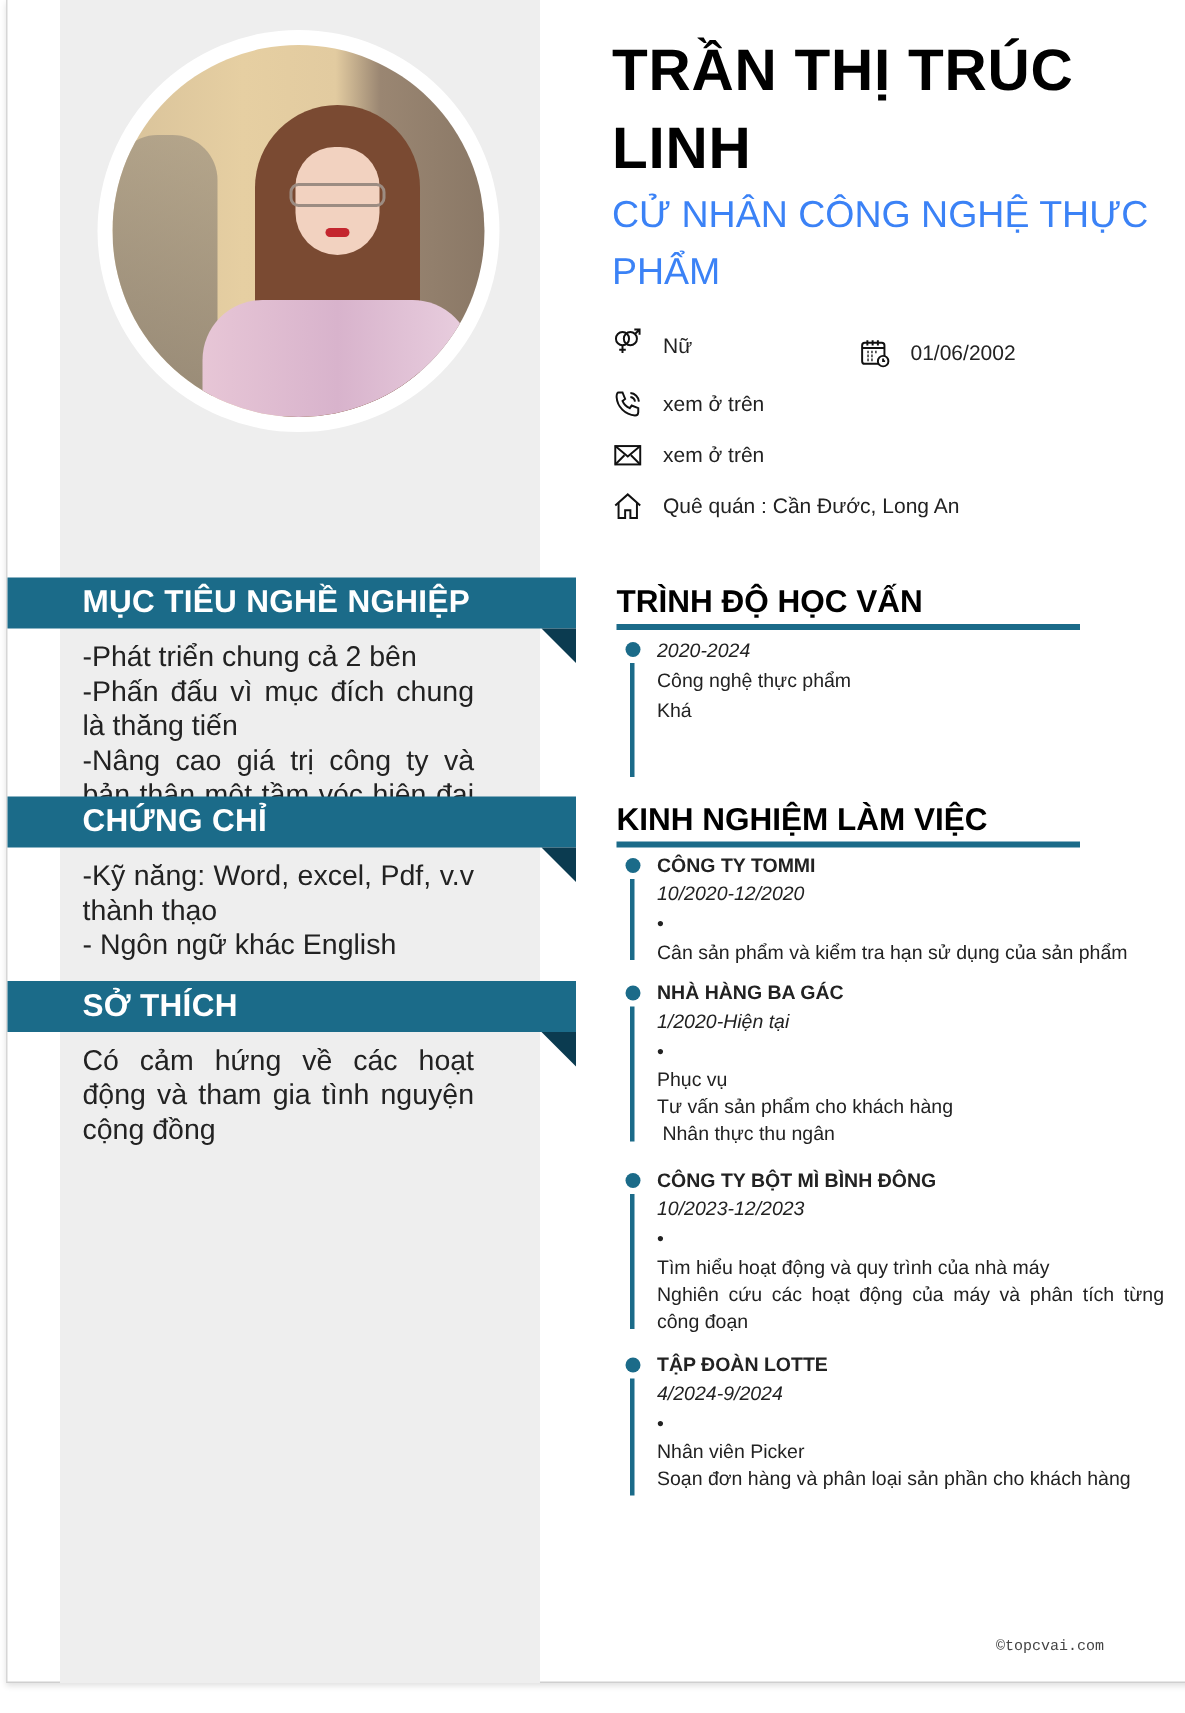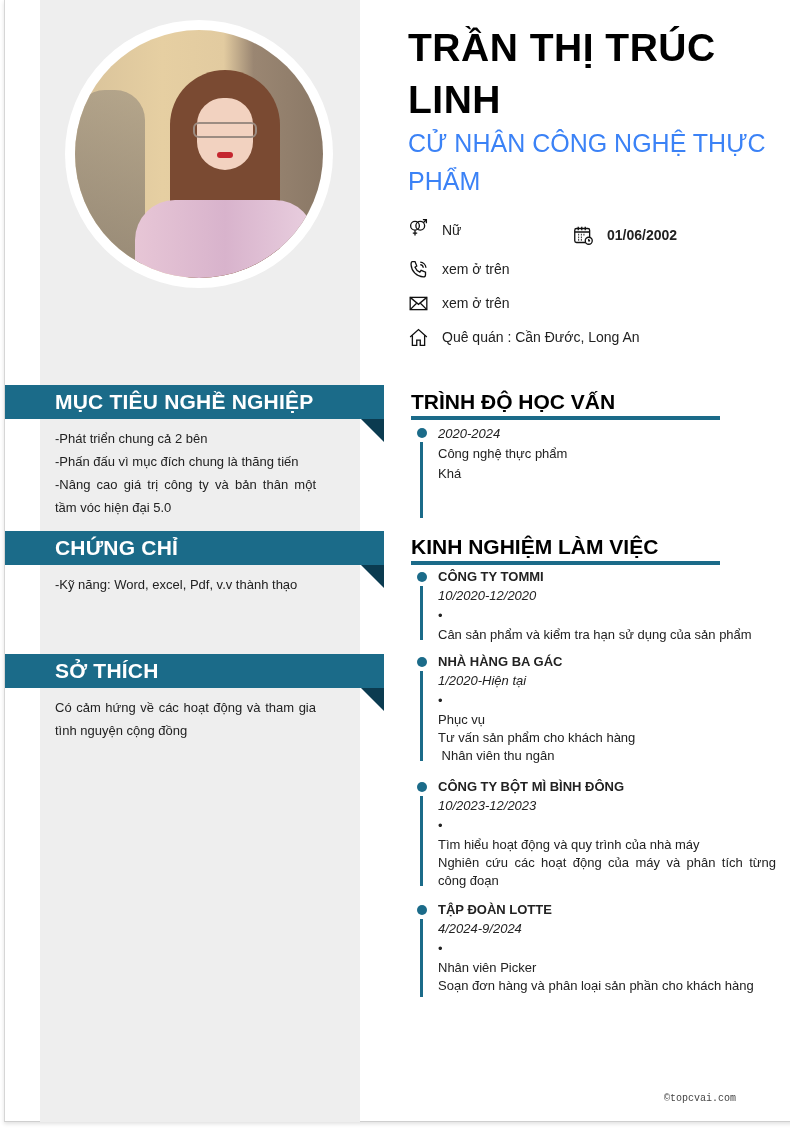--- a/index.html
+++ b/index.html
@@ -40,21 +40,21 @@
   .lsec .bar {
     height: 34px; background: #1b6b89; color: #ffffff;
     font-weight: bold; font-size: 21px; line-height: 34px;
     padding-left: 50px; letter-spacing: 0.2px;
   }
   .lsec .fold {
     position: absolute; right: 0; top: 34px; width: 0; height: 0;
     border-top: 23px solid #0b3b50; border-left: 23px solid transparent;
   }
   .lsec .body {
-    padding: 8px 68px 0 50px; font-size: 13px; line-height: 23px; color: #222;
+    padding: 8px 68px 0 50px; font-size: 19px; line-height: 23px; color: #222;
     text-align: justify;
   }
 
   
   .name {
     position: absolute; left: 408px; top: 22px; width: 370px;
     font-size: 39px; font-weight: bold; line-height: 52px; color: #000; letter-spacing: 0.5px;
   }
   .title {
     position: absolute; left: 408px; top: 124px; width: 370px;
@@ -107,20 +107,21 @@
     <div>-Phấn đấu vì mục đích chung là thăng tiến</div>
     <div>-Nâng cao giá trị công ty và bản thân một tầm vóc hiện đại 5.0</div>
   </div>
 </div>
 
 <div class="lsec" style="top:531px;">
   <div class="bar">CHỨNG CHỈ</div>
   <div class="fold"></div>
   <div class="body">
     <div>-Kỹ năng: Word, excel, Pdf, v.v thành thạo</div>
+    <div>- Ngôn ngữ khác English</div>
   </div>
 </div>
 
 <div class="lsec" style="top:654px;">
   <div class="bar">SỞ THÍCH</div>
   <div class="fold"></div>
   <div class="body">
     <div>Có cảm hứng về các hoạt động và tham gia tình nguyện cộng đồng</div>
   </div>
 </div>
@@ -131,21 +132,21 @@
 <div class="info-row" style="left:407px; top:216px;align-items:flex-end;">
   <span class="ico">
     <svg viewBox="0 0 24 24" fill="none" stroke="#111" stroke-width="1.5">
         <circle cx="8" cy="10" r="5"></circle>
         <circle cx="14" cy="10" r="5"></circle>
         <path d="M8 15v6M5.5 18.5h5M17.5 6.5L21 3M17 3h4v4"></path>
       </svg>
   </span>
   <span>Nữ</span>
 </div>
-<div class="info-row" style="left:572px; top:224px;font-weight:bold;">
+<div class="info-row" style="left:572px; top:224px;">
   <span class="ico">
     <svg viewBox="0 0 24 24" fill="none" stroke="#111" stroke-width="1.5">
         <rect x="2" y="4" width="17" height="16" rx="2"></rect>
         <path d="M6 2v4M10 2v4M14 2v4M2 8h17"></path>
         <path d="M6 11h1M9 11h1M12 11h1M6 14h1M9 14h1M6 17h1M9 17h1" stroke-width="2"></path>
         <circle cx="18" cy="18" r="4" fill="#fff"></circle>
         <path d="M18 16v2h1.5"></path>
       </svg>
   </span>
   <span>01/06/2002</span>
@@ -208,21 +209,21 @@
 <div class="entry" style="top:653px;">
   <div class="dot"></div>
   <div class="line" style="height:90px;"></div>
   <div class="content">
     <div class="org">NHÀ HÀNG BA GÁC</div>
     <div class="period pline">1/2020-Hiện tại</div>
     <div class="pline">•</div>
     <div class="desc">
       <div>Phục vụ</div>
       <div>Tư vấn sản phẩm cho khách hàng</div>
-      <div style="white-space:pre;"> Nhân viên thu ngân</div>
+      <div style="white-space:pre;"> Nhân thực thu ngân</div>
     </div>
   </div>
 </div>
 
 <div class="entry" style="top:778px;">
   <div class="dot"></div>
   <div class="line" style="height:90px;"></div>
   <div class="content">
     <div class="org">CÔNG TY BỘT MÌ BÌNH ĐÔNG</div>
     <div class="period pline">10/2023-12/2023</div>

